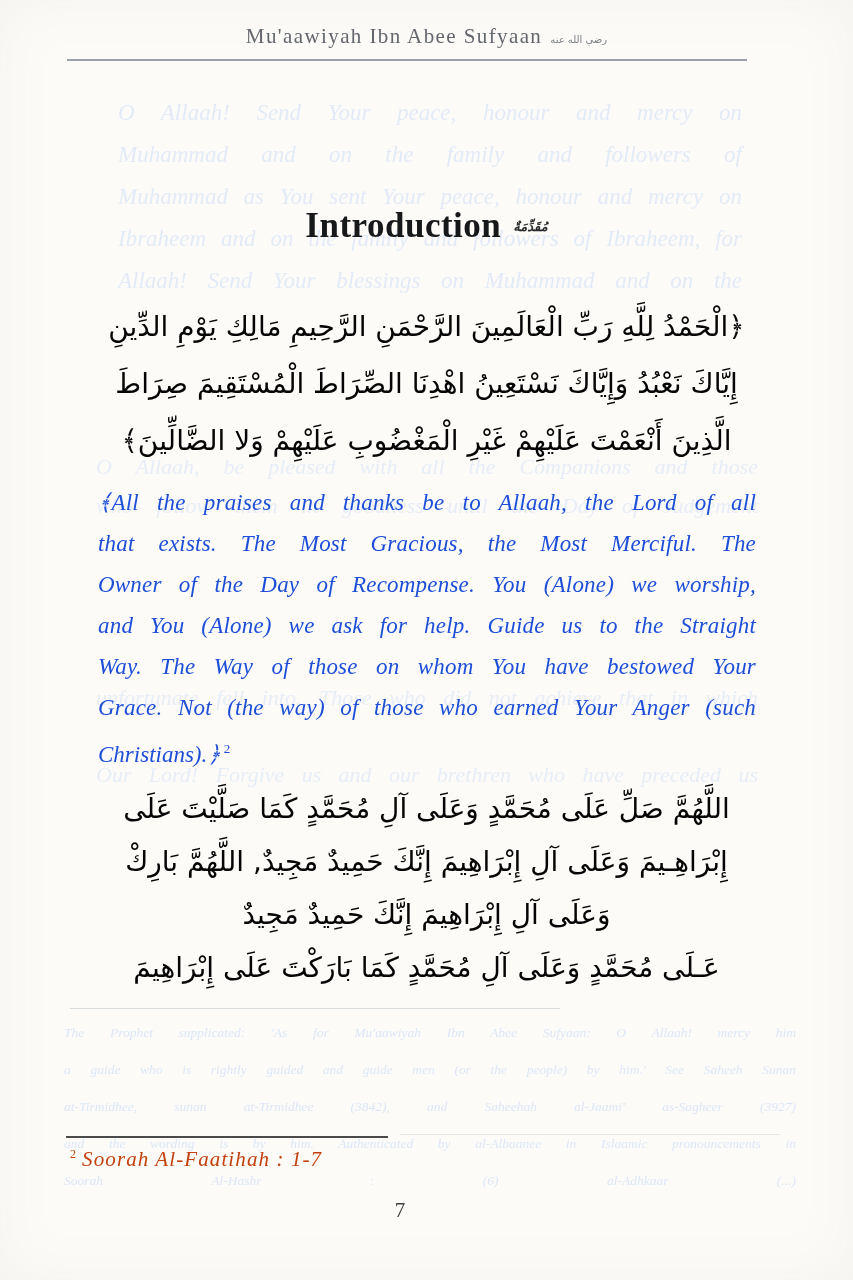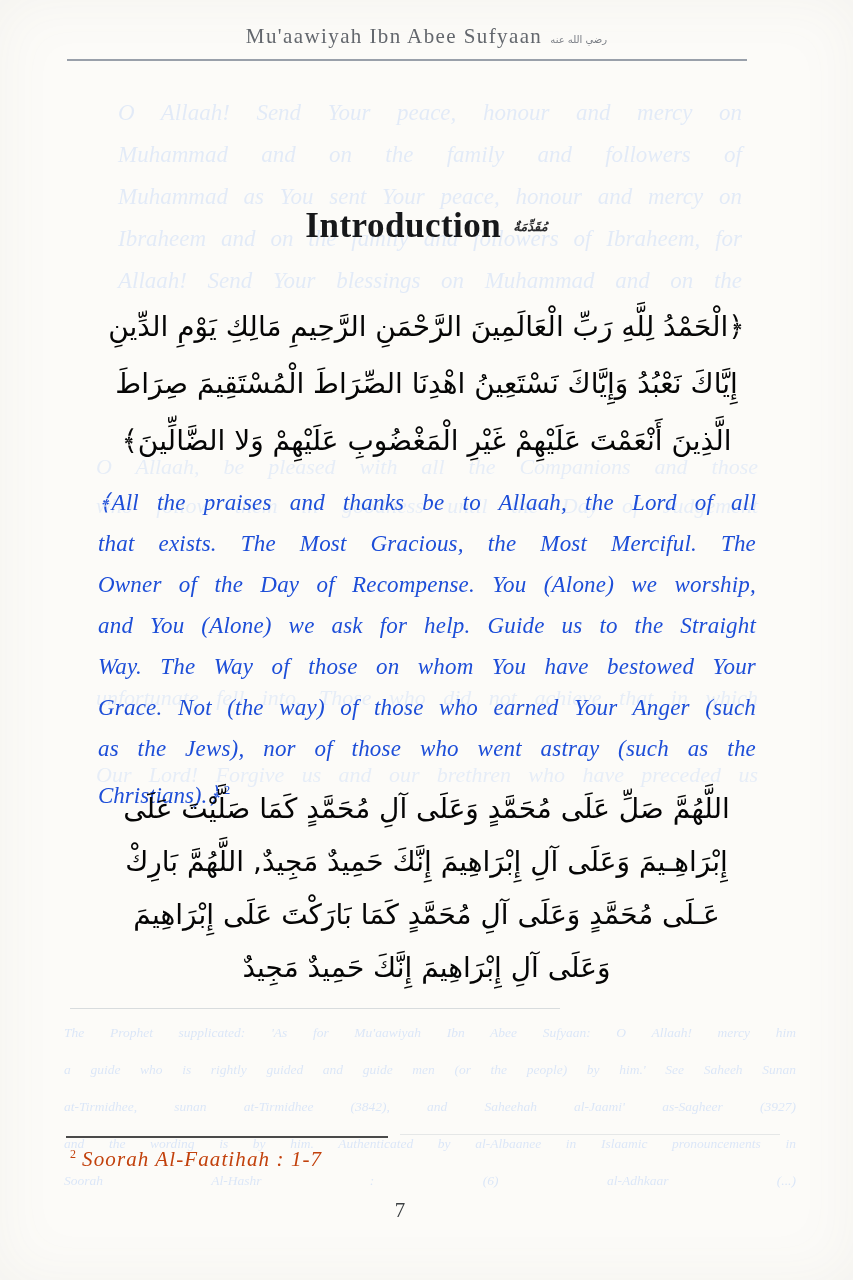--- a/index.html
+++ b/index.html
@@ -221,32 +221,31 @@
     </div>
 
   <div class="translation">
     <div>
         <div class="t-line">﴾All the praises and thanks be to Allaah, the Lord of all</div>
         <div class="t-line">that exists. The Most Gracious, the Most Merciful. The</div>
         <div class="t-line">Owner of the Day of Recompense. You (Alone) we worship,</div>
         <div class="t-line">and You (Alone) we ask for help. Guide us to the Straight</div>
         <div class="t-line">Way. The Way of those on whom You have bestowed Your</div>
         <div class="t-line">Grace. Not (the way) of those who earned Your Anger (such</div>
-        <div class="t-line">as the Jews), nor of those who went astray (such as the</div>
       </div>
     <div class="t-last">
       <span>Christians).﴿</span><sup class="fn-ref">2</sup>
     </div>
   </div>
 
   <div class="arabic-block arabic-salawat">
       <div class="ar-line">اللَّهُمَّ صَلِّ عَلَى مُحَمَّدٍ وَعَلَى آلِ مُحَمَّدٍ كَمَا صَلَّيْتَ عَلَى</div>
       <div class="ar-line">إِبْرَاهِـيمَ وَعَلَى آلِ إِبْرَاهِيمَ إِنَّكَ حَمِيدٌ مَجِيدٌ, اللَّهُمَّ بَارِكْ</div>
+      <div class="ar-line">وَعَلَى آلِ إِبْرَاهِيمَ إِنَّكَ حَمِيدٌ مَجِيدٌ</div>
       <div class="ar-line">عَـلَى مُحَمَّدٍ وَعَلَى آلِ مُحَمَّدٍ كَمَا بَارَكْتَ عَلَى إِبْرَاهِيمَ</div>
-      <div class="ar-line">وَعَلَى آلِ إِبْرَاهِيمَ إِنَّكَ حَمِيدٌ مَجِيدٌ</div>
     </div>
 
   <div class="foot-rule"></div>
   <div class="footnote">
     <sup>2</sup><span>Soorah Al-Faatihah : 1-7</span>
   </div>
 
   <div class="page-number">7</div>
 
 </div>

